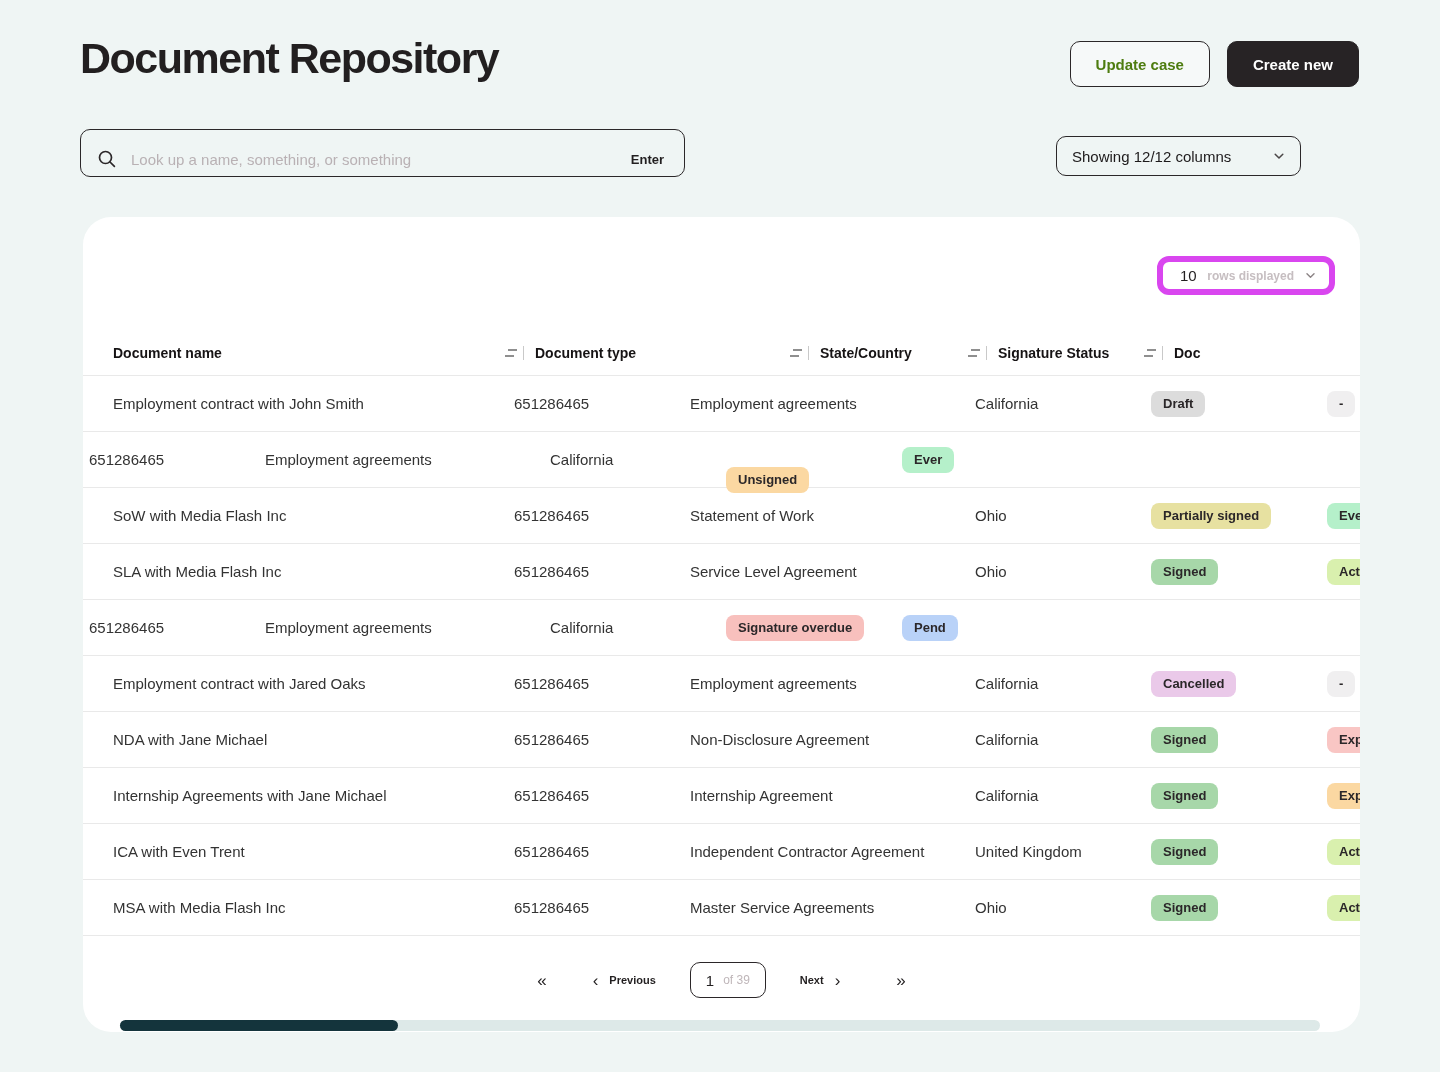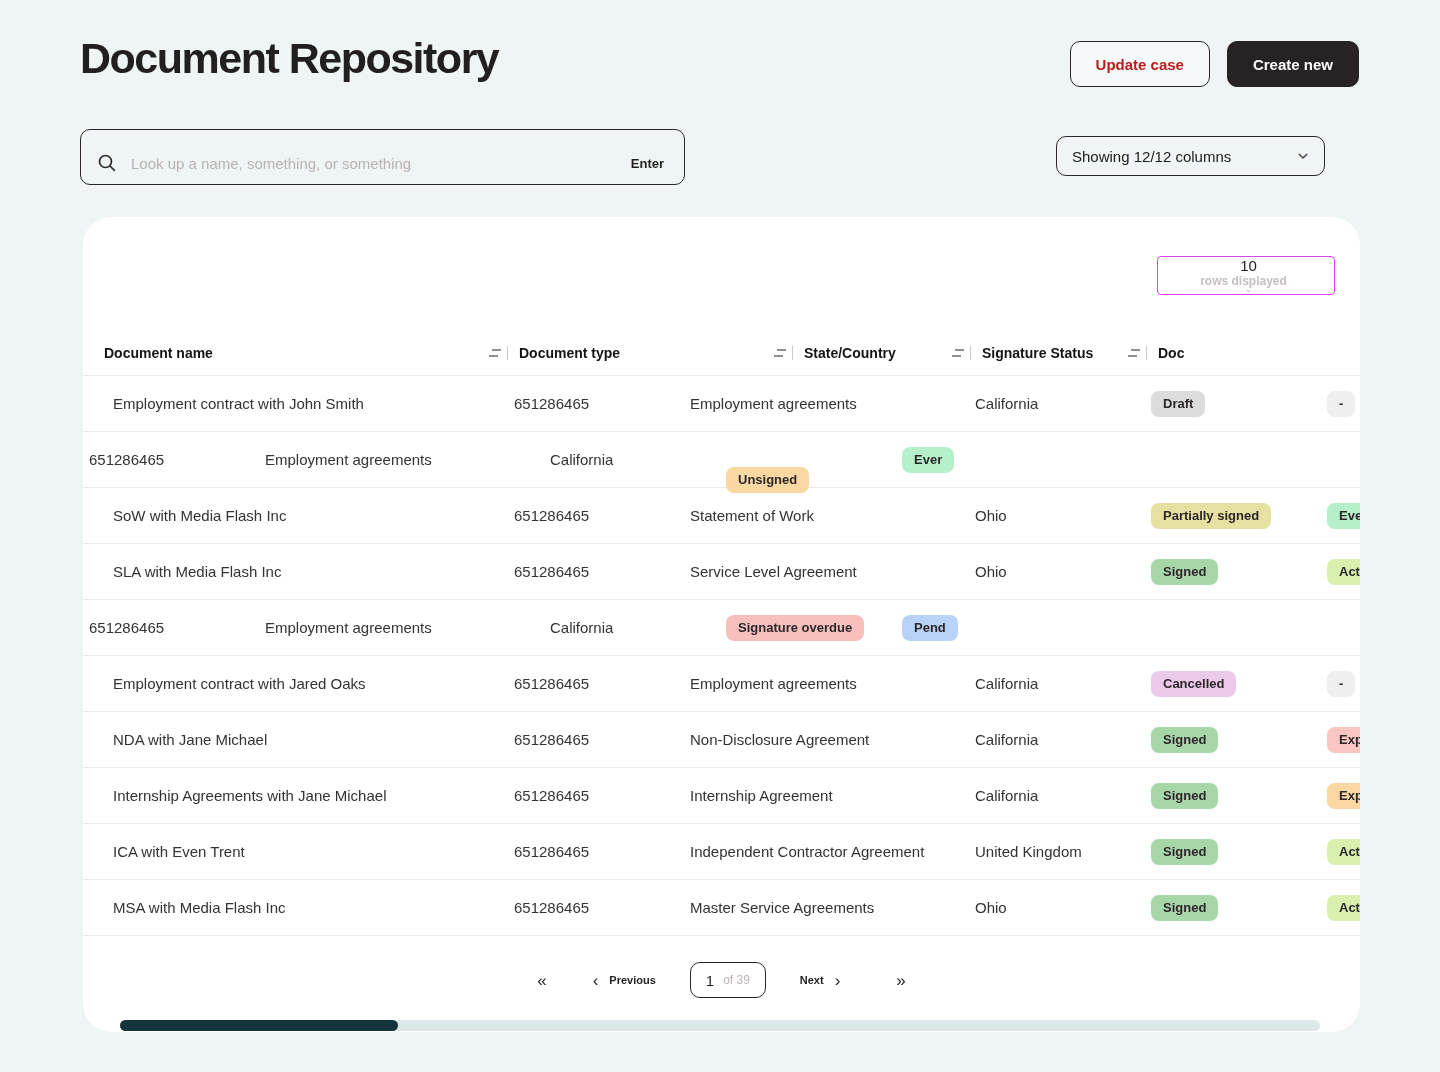--- a/index.html
+++ b/index.html
@@ -14,74 +14,74 @@
   
   .page-title {
     position:absolute; left:80px; top:34px;
     font-size:43px; font-weight:800; letter-spacing:-1.5px; color:#221f20;
   }
   .top-buttons { position:absolute; right:81px; top:41px; display:flex; gap:17px; }
   .btn {
     height:46px; padding:0 25px; border-radius:10px;
     font-family:"Liberation Sans",sans-serif; font-size:15px; font-weight:700;
     display:flex; align-items:center; justify-content:center;
-    border:1px solid #2b2729; background:rgba(255,255,255,0.45); color:#b91c1c; cursor:pointer;
+    border:1px solid #2b2729; background:rgba(255,255,255,0.45); color:#4d7c0f; cursor:pointer;
   }
   .btn.primary { background:#272325; border-color:#272325; color:#ffffff; }
 
   
   .search-bar {
-    position:absolute; left:80px; top:129px; width:605px; height:56px;
+    position:absolute; left:80px; top:129px; width:605px; height:48px;
     border:1px solid #2b2729; border-radius:10px;
     display:flex; align-items:center; gap:12px; padding:12px 20px 0 16px;
   }
   .search-bar svg { flex:0 0 auto; }
   .search-bar input {
     flex:1; border:none; outline:none; background:transparent;
     font-family:"Liberation Sans",sans-serif; font-size:15px; color:#221f20;
   }
   .search-bar input::placeholder { color:#b9b1b4; }
   .enter-label { font-size:13px; font-weight:700; color:#221f20; }
 
   .select-box {
-    position:absolute; left:1056px; top:136px; width:269px; height:40px;
+    position:absolute; left:1056px; top:136px; width:245px; height:40px;
     border:1px solid #2b2729; border-radius:10px;
     display:flex; align-items:center; justify-content:space-between;
     padding:0 14px 0 15px; font-size:15px; color:#1d1a1b; cursor:pointer;
   }
 
   
   .card {
     position:absolute; left:83px; top:217px; width:1277px; height:815px;
     background:#ffffff; border-radius:28px;
   }
   .rows-select {
     position:absolute; top:39px; right:25px; width:178px; height:39px;
-    border:1px solid #d946ef; border-radius:4px;
-    display:flex; align-items:center; padding:0 12px 0 17px; cursor:pointer;flex-direction:column;
+    border:6px solid #d946ef; border-radius:12px;
+    display:flex; align-items:center; padding:0 12px 0 17px; cursor:pointer;
   }
   .rows-select .num { font-size:15px; color:#221f20; }
   .rows-select .lbl { flex:1; text-align:right; font-size:12px; font-weight:700; color:#c6bec1; margin-right:10px; }
 
   
   .table-clip { position:absolute; left:0; top:113px; width:1277px; overflow:hidden; }
   .thead { display:flex; width:1460px; height:46px; border-bottom:1px solid #e9e9e9; }
   .th { position:relative; height:100%; display:flex; align-items:center; }
   .th .th-label { font-size:14px; font-weight:700; color:#161314; }
   .th::after { content:""; position:absolute; right:0; top:16px; width:1px; height:14px; background:#c9c9c9; }
   .sort-icon { position:absolute; right:6px; top:50%; margin-top:-5px; width:13px; height:10px; cursor:pointer; }
   .sort-icon::before { content:""; position:absolute; left:3px; top:1px; width:9px; height:2px; background:#8f8f8f; }
   .sort-icon::after  { content:""; position:absolute; left:0; bottom:1px; width:9px; height:2px; background:#8f8f8f; }
 
   .tr { display:flex; width:1460px; height:56px; border-bottom:1px solid #e9e9e9; background:#fff; }
   .td { height:100%; display:flex; align-items:center; font-size:15px; color:#333333; }
 
   .c1 { width:425px; } .c2 { width:176px; } .c3 { width:285px; }
   .c4 { width:178px; } .c5 { width:176px; } .c6 { width:220px; }
-  .th.c1 { padding-left:21px; } .td.c1 { padding-left:30px; }
+  .th.c1 { padding-left:14px;margin-left:16px; } .td.c1 { padding-left:30px; }
   .th.c2,.th.c3,.th.c4,.th.c5,.th.c6 { padding-left:11px; }
   .td.c2,.td.c3,.td.c4 { padding-left:6px; }
   .td.c5,.td.c6 { padding-left:4px; }
 
   .badge {
     white-space:nowrap; padding:5px 12px; border-radius:8px;
     font-size:13px; font-weight:600; color:#2b2729; line-height:16px;
   }
 
   

